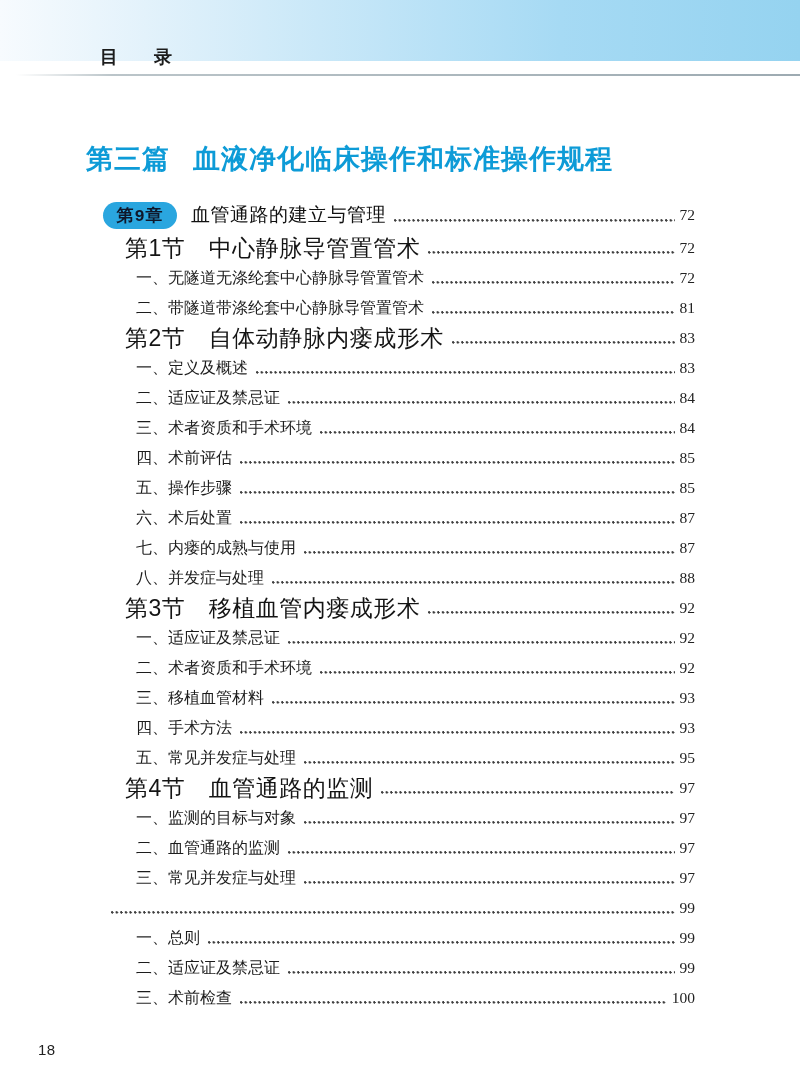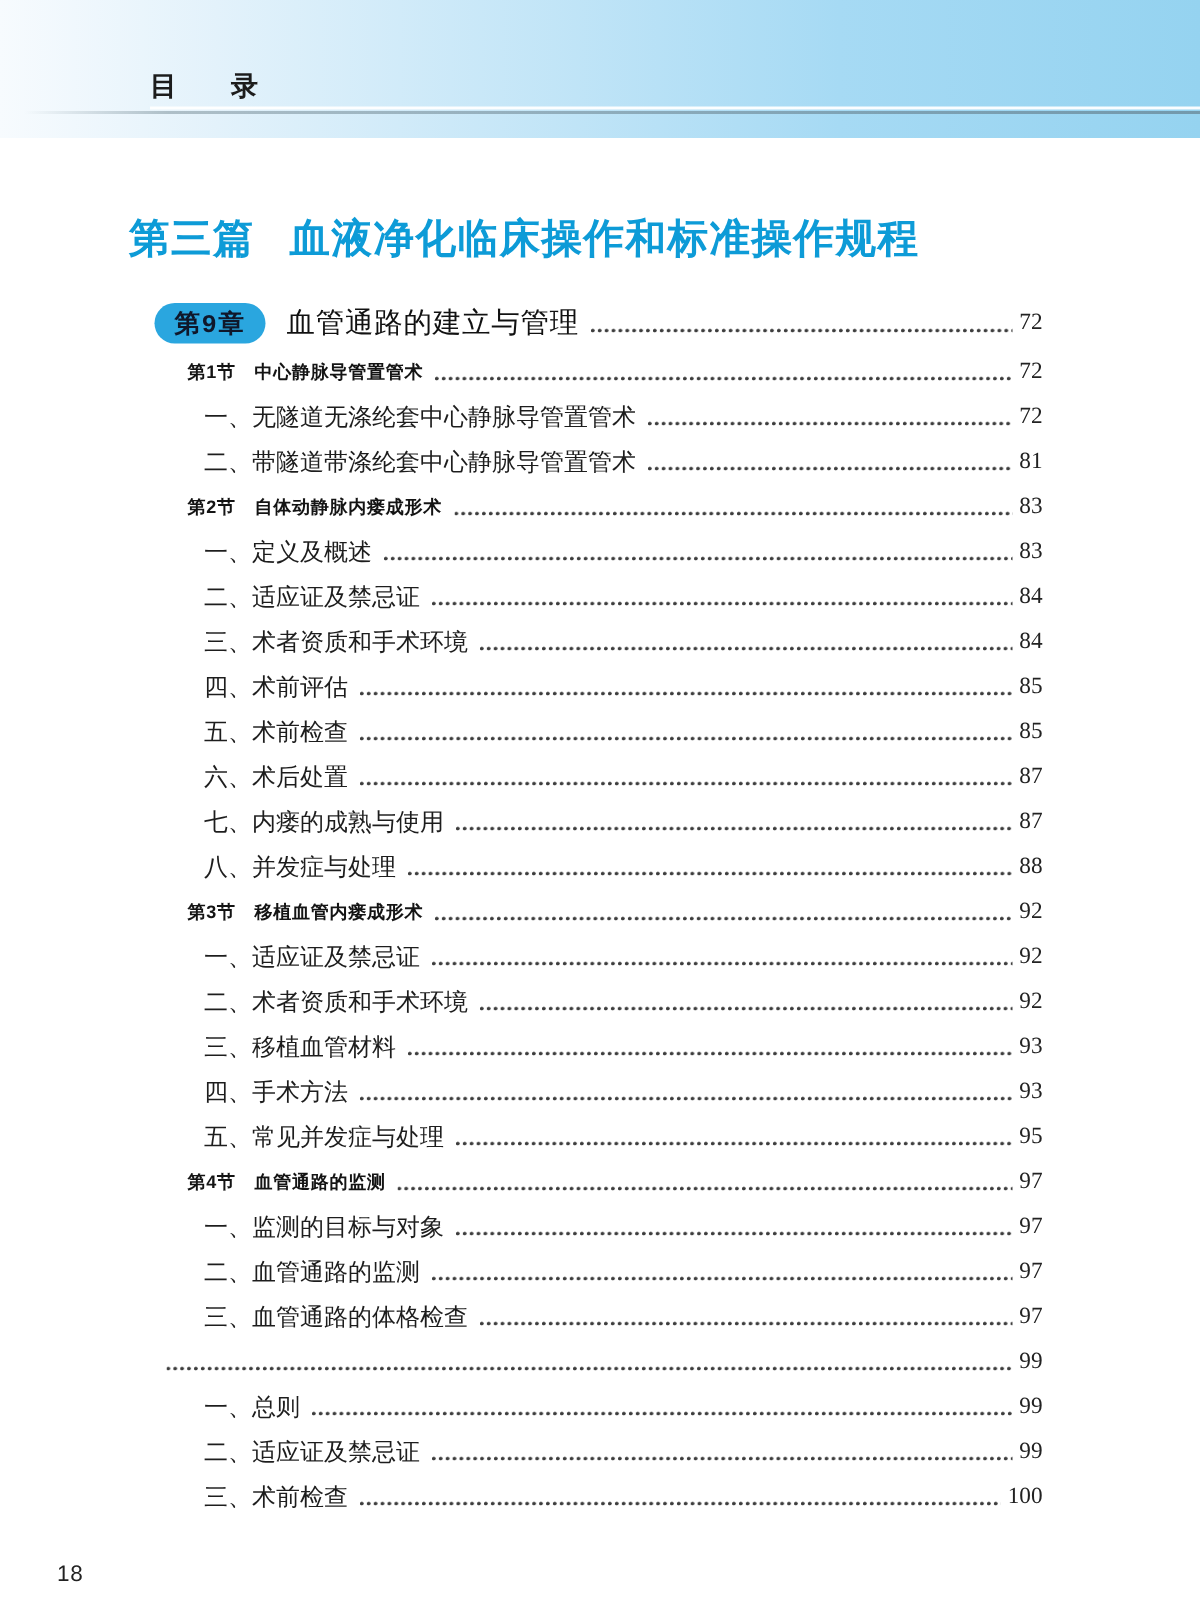--- a/index.html
+++ b/index.html
@@ -8,21 +8,21 @@
     position: relative;
     background: #ffffff;
     font-family: "Liberation Sans", sans-serif;
     color: #1a1a1a;
     overflow: hidden;
   }
 
   
   .band {
     position: absolute; top: 0; left: 0;
-    width: 800px; height: 92px;
+    width: 800px; height: 61px;
     background: linear-gradient(to right, #f7fbfe 0%, #e3f2fb 18%, #a6daf4 70%, var(--band-end, #95d3f0) 100%);
   }
   .band-underline {
     position: absolute; left: 100px; right: 0; top: 71px; height: 2px;
     background: rgba(255,255,255,0.95);
   }
   .band-edge {
     position: absolute; left: 0; right: 0; top: 74px; height: 2px;
     background: linear-gradient(to right, rgba(104,126,136,0) 2%, rgba(104,126,136,0.45) 14%, rgba(92,114,126,0.6) 100%);
   }
@@ -59,21 +59,21 @@
     white-space: nowrap; color: #111;
   }
 
   
   .toc { position: absolute; left: 103px; top: 233px; width: 592px; }
   .row { display: flex; align-items: center; height: 30px; }
   .row-label { flex: 0 0 auto; white-space: nowrap; }
   .row.section .row-label {
     margin-left: 22px;
     font-family: "Liberation Sans", sans-serif;
-    font-size: 12px; font-weight: bold; letter-spacing: 0.5px; color: #141414;
+    font-size: 23px; font-weight: normal; letter-spacing: 0.5px; color: #141414;
   }
   .row.item .row-label {
     margin-left: 33px;
     font-family: "Liberation Serif", serif;
     font-size: 16px; color: #1d1d1d;
   }
 
   .leader {
     flex: 1 1 auto; height: 3px;
     margin-left: 8px; margin-right: 5px;
@@ -150,21 +150,21 @@
     <span class="row-label">三、术者资质和手术环境</span>
     <span class="leader"></span>
     <span class="pagenum">84</span>
   </div>
     <div class="row item">
     <span class="row-label">四、术前评估</span>
     <span class="leader"></span>
     <span class="pagenum">85</span>
   </div>
     <div class="row item">
-    <span class="row-label">五、术前检查</span>
+    <span class="row-label">五、操作步骤</span>
     <span class="leader"></span>
     <span class="pagenum">85</span>
   </div>
     <div class="row item">
     <span class="row-label">六、术后处置</span>
     <span class="leader"></span>
     <span class="pagenum">87</span>
   </div>
     <div class="row item">
     <span class="row-label">七、内瘘的成熟与使用</span>
@@ -215,21 +215,21 @@
     <span class="row-label">一、监测的目标与对象</span>
     <span class="leader"></span>
     <span class="pagenum">97</span>
   </div>
     <div class="row item">
     <span class="row-label">二、血管通路的监测</span>
     <span class="leader"></span>
     <span class="pagenum">97</span>
   </div>
     <div class="row item">
-    <span class="row-label">三、血管通路的体格检查</span>
+    <span class="row-label">三、常见并发症与处理</span>
     <span class="leader"></span>
     <span class="pagenum">97</span>
   </div>
     <div class="row section">
     <span class="leader"></span>
     <span class="pagenum">99</span>
   </div>
     <div class="row item">
     <span class="row-label">一、总则</span>
     <span class="leader"></span>

